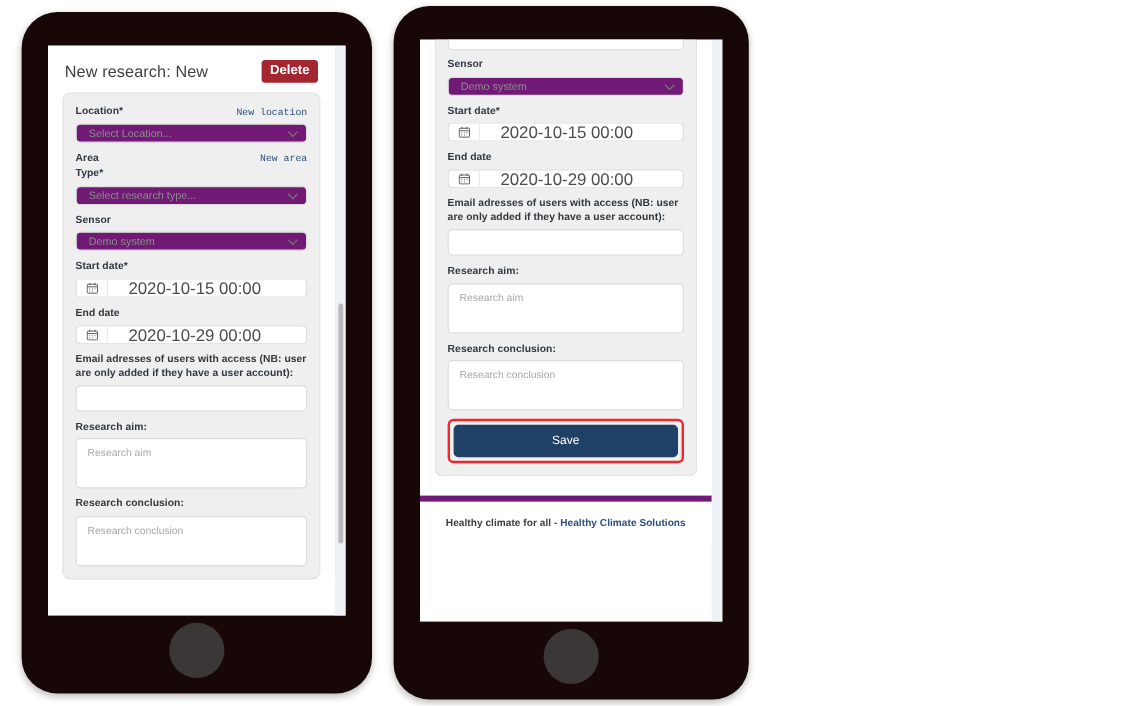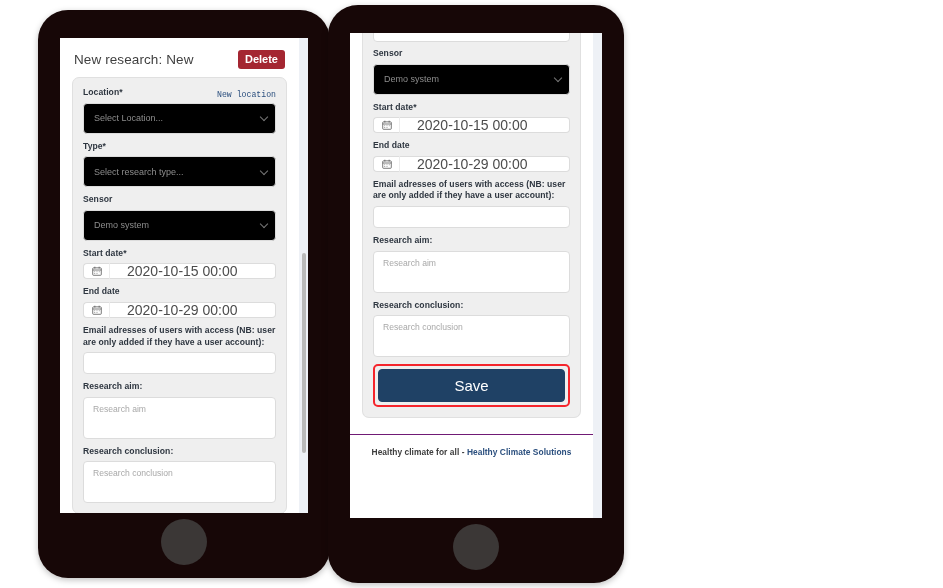--- a/index.html
+++ b/index.html
@@ -15,21 +15,21 @@
     background: #ffffff;
   }
 
   
   .phone {
     position: absolute;
     background: #170707;
     border-radius: 30px;
     box-shadow: 0 2px 6px rgba(0,0,0,0.25);
   }
-  .phone-left  { left: 18px;  top: 10px; width: 292px; height: 568px; margin-left: 20px; }
+  .phone-left  { left: 18px;  top: 10px; width: 292px; height: 568px; }
   .phone-right { left: 328px; top: 5px;  width: 296px; height: 578px; }
 
   .screen {
     position: absolute;
     left: 22px; right: 22px;
     top: 28px;
     background: #ffffff;
     overflow: hidden;
   }
   .phone-left .screen  { height: 475px; }
@@ -105,24 +105,24 @@
     font-size: 8.2px;
     font-weight: 400;
     color: #2b4f7e;
     cursor: pointer;
     white-space: nowrap;
     font-family: Liberation Mono, monospace;
   }
 
   .select {
     position: relative;
-    background: #000000;
+    background: #701a75;
     border: 1px solid #dcdcdc;
     border-radius: 4px;
-    height: 31px;
+    height: 16px;
     display: flex;
     align-items: center;
     padding: 0 27px 0 10px;
     font-size: 9px;
     color: #8d8d8d;
     cursor: pointer;
   }
   .chev {
     position: absolute;
     right: 8px; top: 50%;
@@ -178,37 +178,37 @@
     cursor: text;
   }
 
   .btn-save {
     display: block;
     width: 100%;
     background: #1f4165;
     border: 1px solid #1f4165;
     border-radius: 4px;
     color: #ffffff;
-    font-size: 15px;
+    font-size: 10px;
     font-weight: 400;
     padding: 7px 0;
     text-align: center;
     cursor: pointer;
   }
   .save-wrap {
     position: relative;
     padding: 3px;
     border: 2px solid #f5252c;
     border-radius: 5px;
     margin-top: 7px;
   }
 
   .foot-spacer { height: 16px; background: #ffffff; }
   .footer {
-    border-top: 1px solid #701a75;
+    border-top: 5px solid #701a75;
     background: #ffffff;
     text-align: center;
     padding: 12px 0 13px 0;
     font-size: 8.4px;
     font-weight: 700;
     color: #3d3d3d;
     letter-spacing: .05px;
   }
   .footer .brand { color: #2b4f7e; }
 
@@ -259,20 +259,26 @@
               <div class="label-row">
                 <span class="lbl">Location*</span>
                 <span class="lnk">New location</span>
               </div>
               <div class="select">
                 <span>Select Location...</span>
                 <span class="chev"></span>
               </div>
             </div>
 
+            <div class="field" style="margin-bottom:2px;">
+              <div class="label-row" style="margin-bottom:1px;">
+                <span class="lbl">Area</span>
+                <span class="lnk">New area</span>
+              </div>
+            </div>
 
             <div class="field">
               <div class="label-row">
                 <span class="lbl">Type*</span>
               </div>
               <div class="select">
                 <span>Select research type...</span>
                 <span class="chev"></span>
               </div>
             </div>

